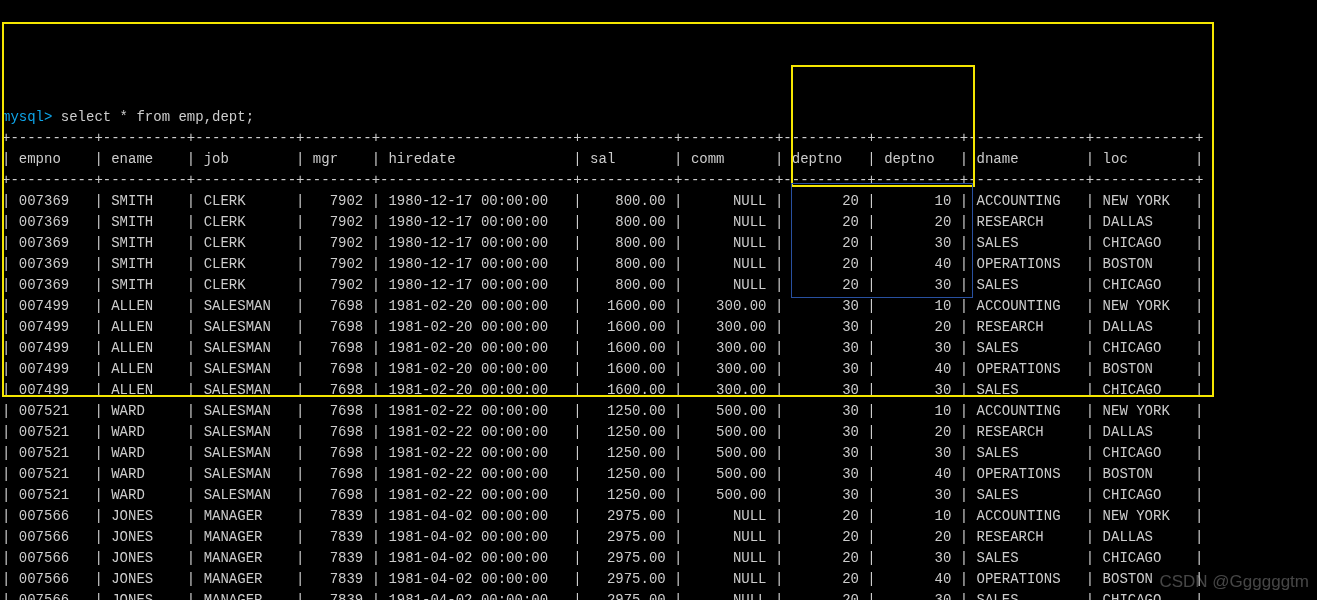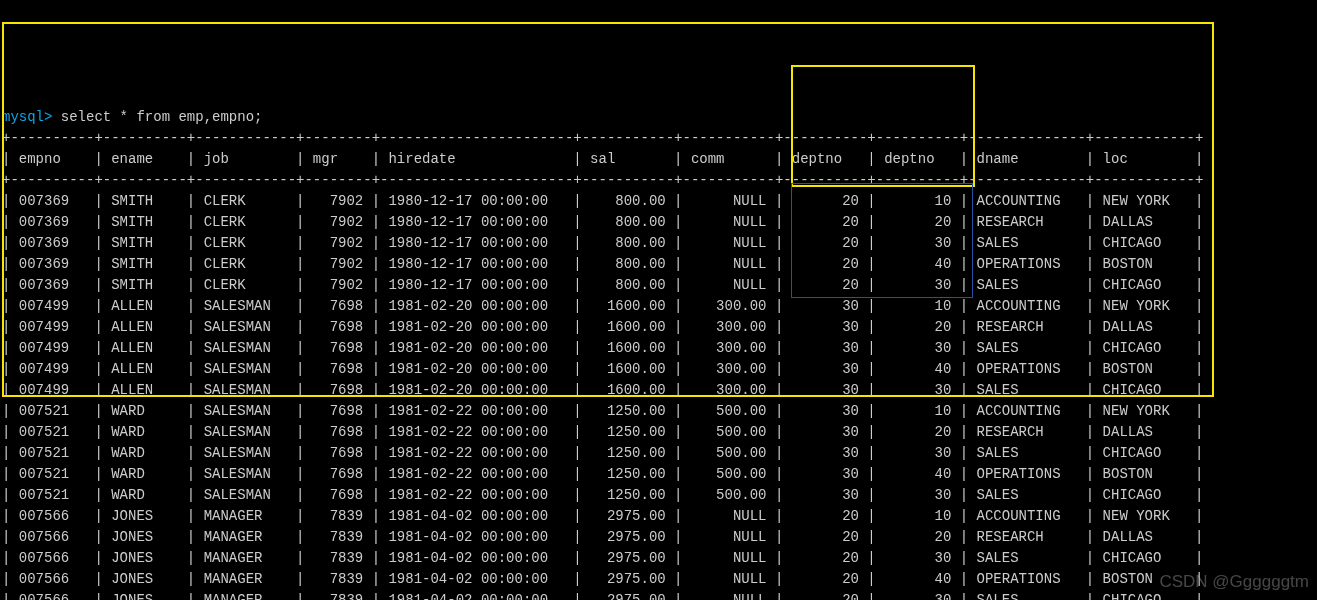--- a/index.html
+++ b/index.html
@@ -38,21 +38,21 @@
     font-family: sans-serif;
     font-size: 17px;
   }
 </style>
 </head>
 <body>
 
 
 
 <div class="terminal">
-<span class="prompt">mysql&gt; </span><span>select * from emp,empno;</span>
+<span class="prompt">mysql&gt; </span><span>select * from emp,dept;</span>
 <span id="table-area">+----------+----------+------------+--------+-----------------------+-----------+-----------+----------+----------+--------------+------------+
 | empno    | ename    | job        | mgr    | hiredate              | sal       | comm      | deptno   | deptno   | dname        | loc        |
 +----------+----------+------------+--------+-----------------------+-----------+-----------+----------+----------+--------------+------------+
 | 007369   | SMITH    | CLERK      |   7902 | 1980-12-17 00:00:00   |    800.00 |      NULL |       20 |       10 | ACCOUNTING   | NEW YORK   |
 | 007369   | SMITH    | CLERK      |   7902 | 1980-12-17 00:00:00   |    800.00 |      NULL |       20 |       20 | RESEARCH     | DALLAS     |
 | 007369   | SMITH    | CLERK      |   7902 | 1980-12-17 00:00:00   |    800.00 |      NULL |       20 |       30 | SALES        | CHICAGO    |
 | 007369   | SMITH    | CLERK      |   7902 | 1980-12-17 00:00:00   |    800.00 |      NULL |       20 |       40 | OPERATIONS   | BOSTON     |
 | 007369   | SMITH    | CLERK      |   7902 | 1980-12-17 00:00:00   |    800.00 |      NULL |       20 |       30 | SALES        | CHICAGO    |
 | 007499   | ALLEN    | SALESMAN   |   7698 | 1981-02-20 00:00:00   |   1600.00 |    300.00 |       30 |       10 | ACCOUNTING   | NEW YORK   |
 | 007499   | ALLEN    | SALESMAN   |   7698 | 1981-02-20 00:00:00   |   1600.00 |    300.00 |       30 |       20 | RESEARCH     | DALLAS     |

